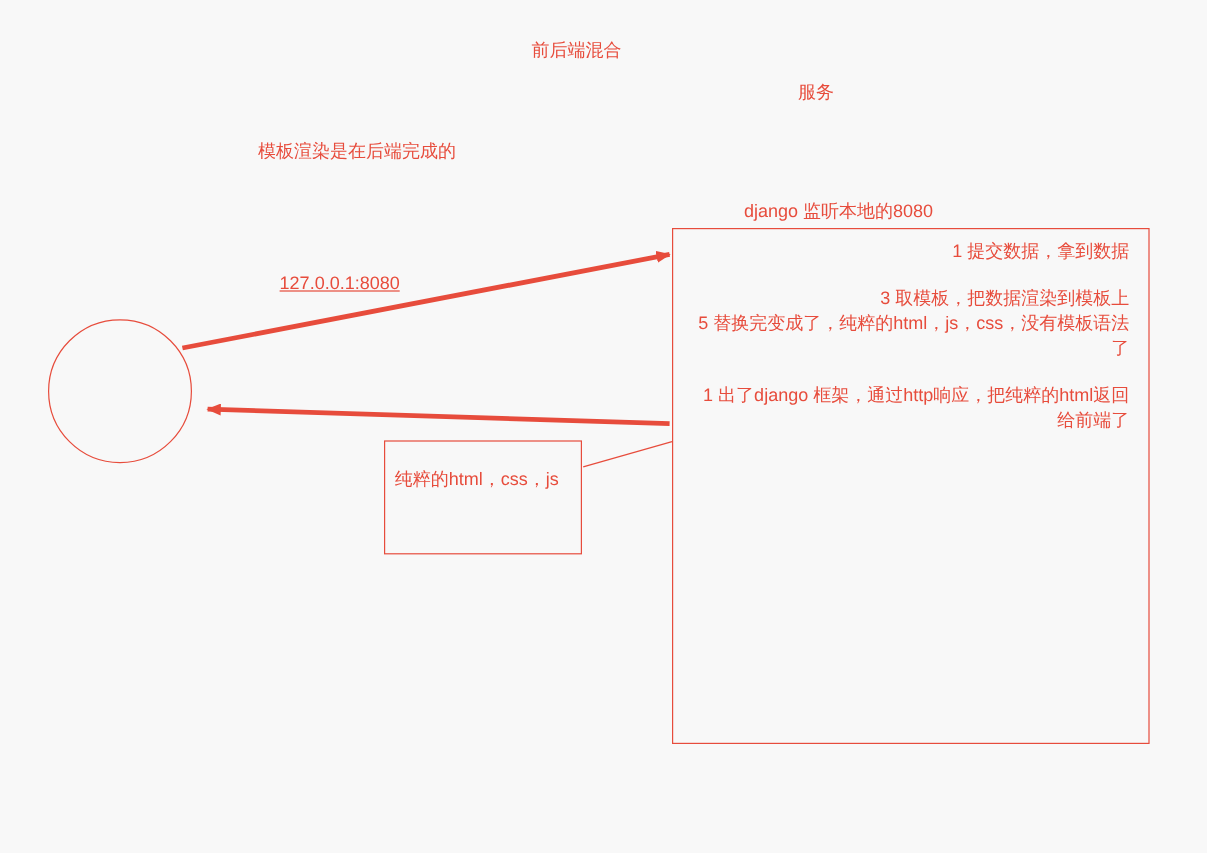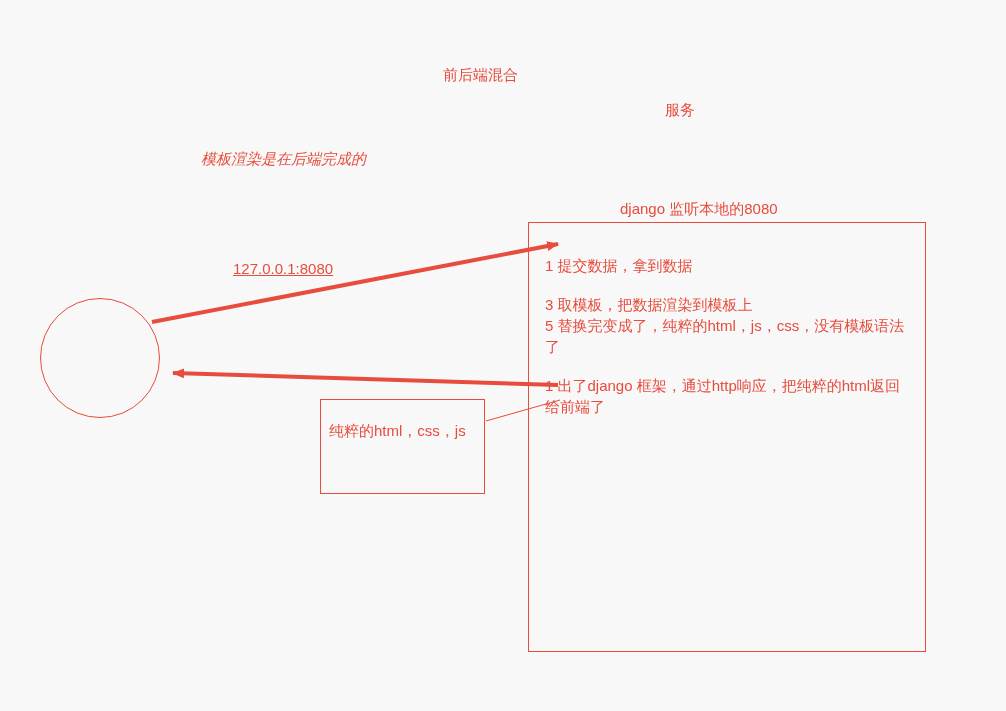--- a/index.html
+++ b/index.html
@@ -8,41 +8,39 @@
     width: 1006px;
     height: 711px;
     background: #f8f8f8;
     font-family: "Microsoft YaHei", "PingFang SC", Arial, sans-serif;
     overflow: hidden;
   }
   .canvas {
     position: relative;
     width: 1006px;
     height: 612px;
-    margin-top: 32px;
   }
   .text {
     position: absolute;
     color: #e74c3c;
     font-size: 15px;
     line-height: 20px;
     white-space: nowrap;
   }
   .title {
     left: 443px;
     top: 33px;
   }
   .subtitle {
     left: 665px;
     top: 68px;
   }
   .template-note {
-    left: 201px;
+    left: 215px;
     top: 117px;
-    font-style: italic;
   }
   .addr {
     left: 233px;
     top: 227px;
     text-decoration: underline;
   }
   .django-label {
     left: 620px;
     top: 167px;
   }
@@ -51,27 +49,28 @@
     left: 40px;
     top: 266px;
     width: 120px;
     height: 120px;
     border: 1px solid #e74c3c;
     border-radius: 50%;
     box-sizing: border-box;
   }
   .server-box {
     position: absolute;
-    left: 528px;
+    left: 560px;
     top: 190px;
     width: 398px;
     height: 430px;
     border: 1px solid #e74c3c;
     box-sizing: border-box;
-    padding: 32px 16px;
+    padding: 8px 16px;
+    text-align: right;
   }
   .step {
     color: #e74c3c;
     font-size: 15px;
     line-height: 21px;
     white-space: normal;
   }
   .gap {
     height: 18px;
   }

